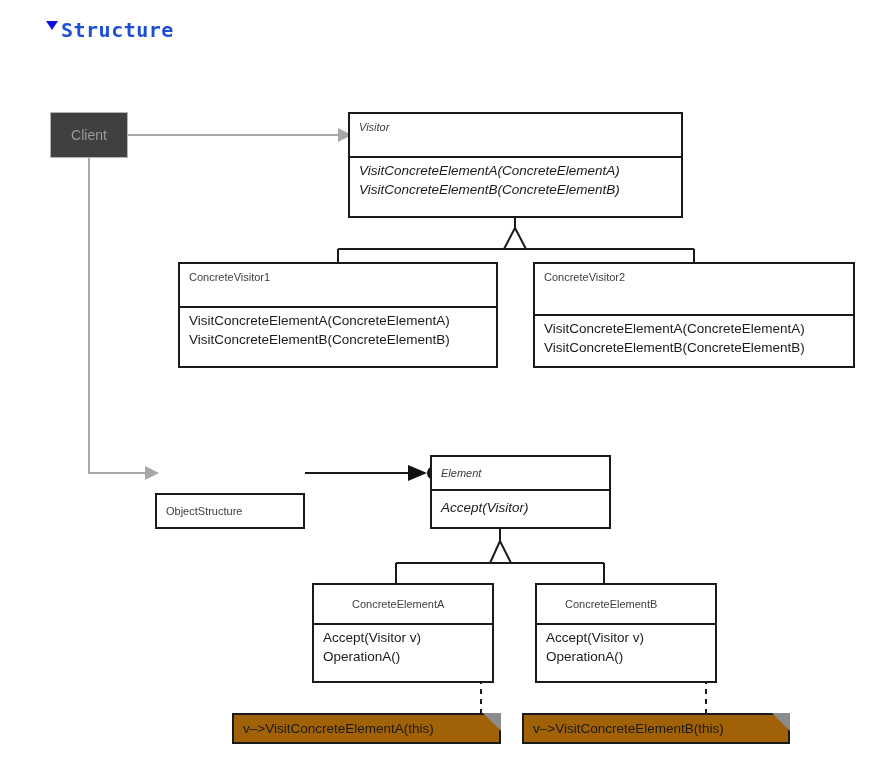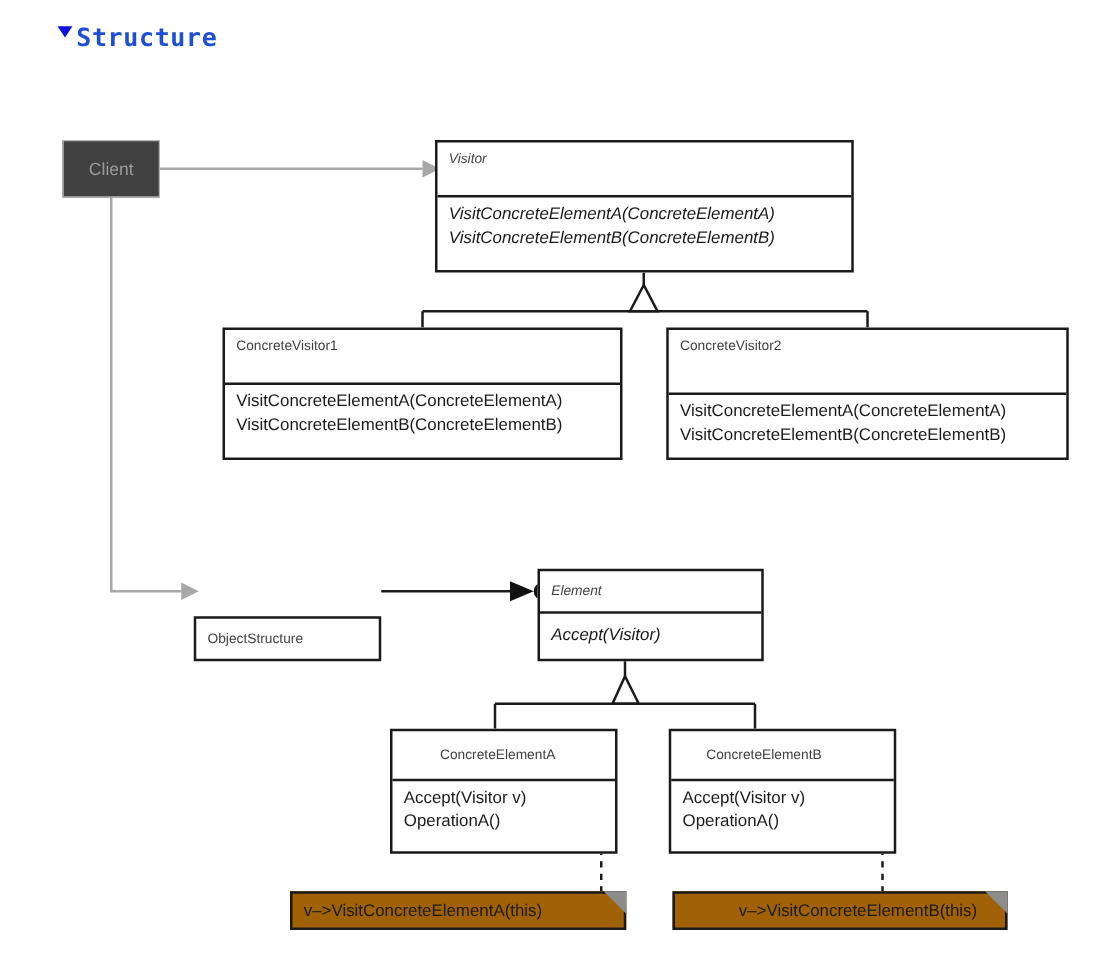--- a/index.html
+++ b/index.html
@@ -262,18 +262,18 @@
         <div>OperationA()</div>
       </div>
     </div>
   </div>
 
   <div class="uml-note" style="left:232px; top:713px; width:269px; height:31px;">
     <span class="note-text">v–&gt;VisitConcreteElementA(this)</span>
     <span class="note-fold"></span>
   </div>
 
-  <div class="uml-note" style="left:538px; top:713px; width:268px; height:31px;padding-left:42px;">
+  <div class="uml-note" style="left:522px; top:713px; width:268px; height:31px;">
     <span class="note-text">v–&gt;VisitConcreteElementB(this)</span>
     <span class="note-fold"></span>
   </div>
 
 </div>
 
 </body></html>

